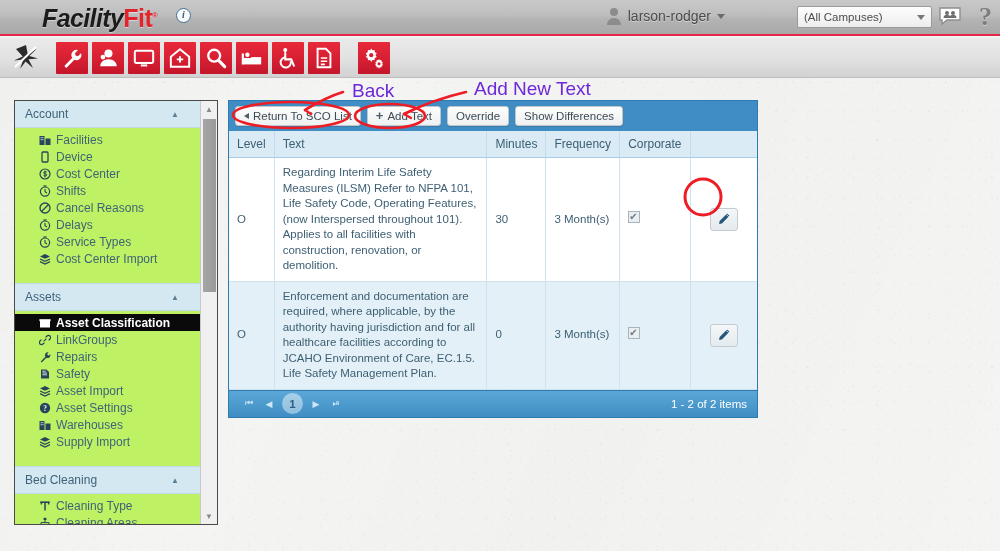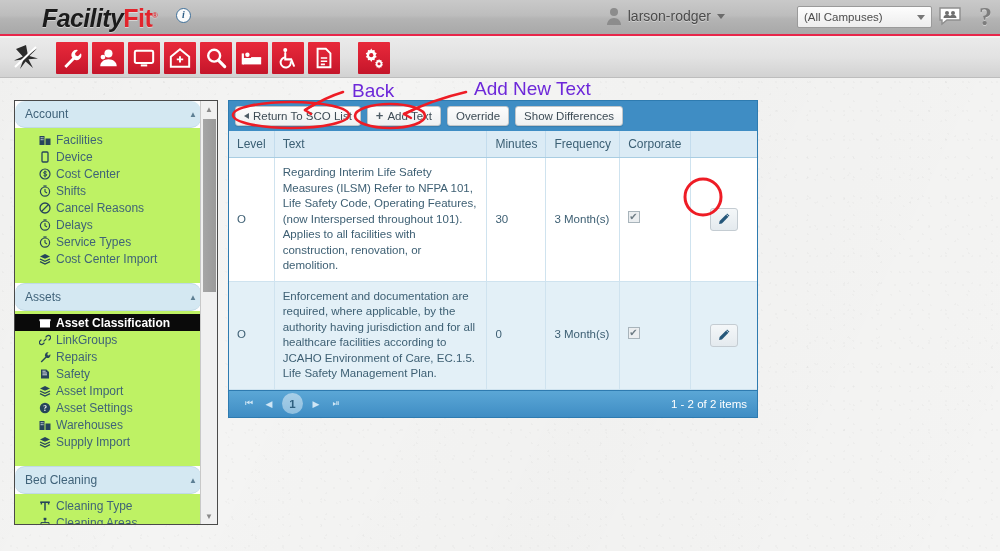--- a/index.html
+++ b/index.html
@@ -107,26 +107,25 @@
     width: 204px; height: 425px;
     background: #fff;
     border: 1px solid #4a4a4a;
     overflow: hidden;
   }
   #sb-inner { position: absolute; left: 0; top: 0; width: 186px; }
   .sb-group {
     background: #d4e8f2;
     color: #40637a;
     font-size: 12px;
-    padding: 6px 4px 6px 10px;
+    padding: 6px 22px 6px 10px;
     border-top: 1px solid #c0d9e6;
     border-bottom: 1px solid #c0d9e6;
     display: flex; align-items: center;
     cursor: pointer;
-    border-radius: 10px;
   }
   .sb-group:first-child { border-top: none; }
   .sb-group .gcaret { margin-left: auto; color: #5d7f94; font-size: 8px; }
   .sb-items { background: #bef264; padding: 3px 0 16px 0; }
   .sb-item {
     display: flex; align-items: center; gap: 5px;
     padding: 1.5px 0 1.5px 24px;
     font-size: 12px; color: #3f6377; cursor: pointer; line-height: 14px;
   }
   .sb-item.active { background: #0a0a0a; color: #fff; font-weight: bold; }

